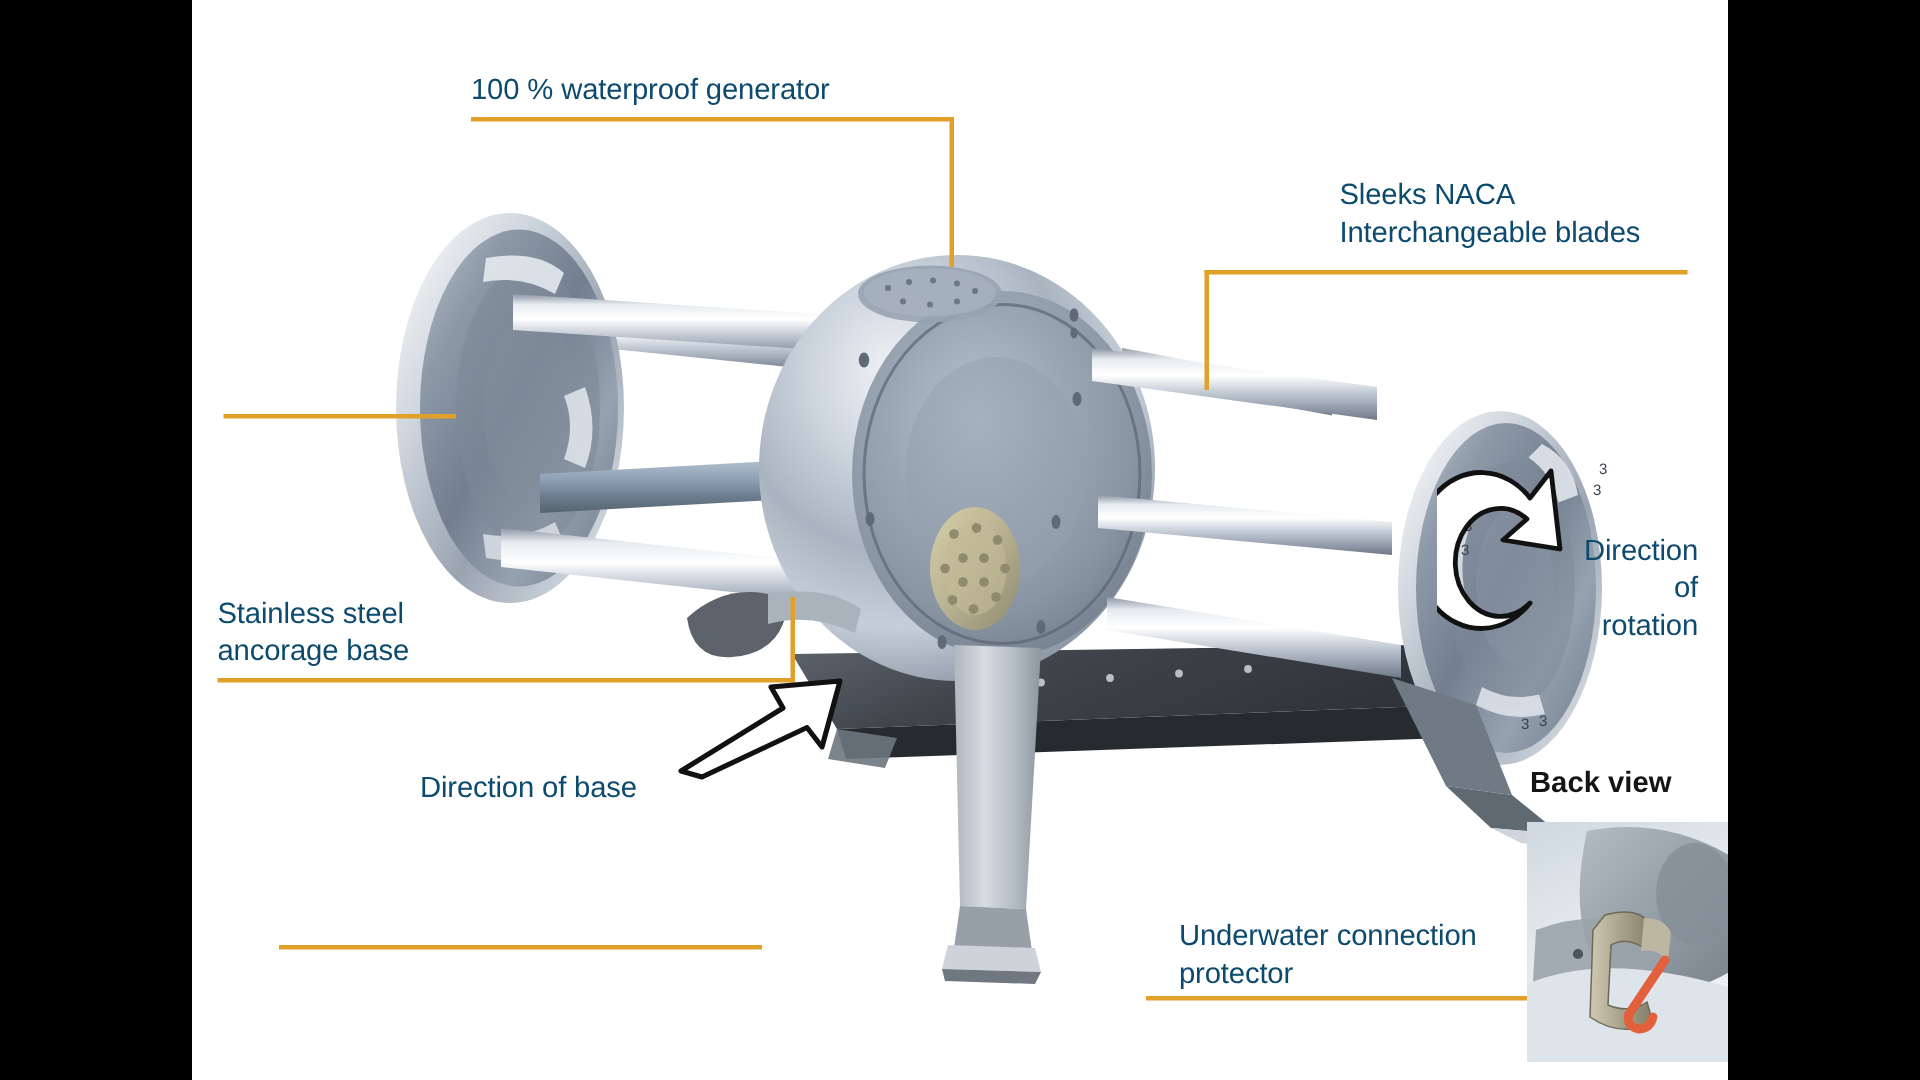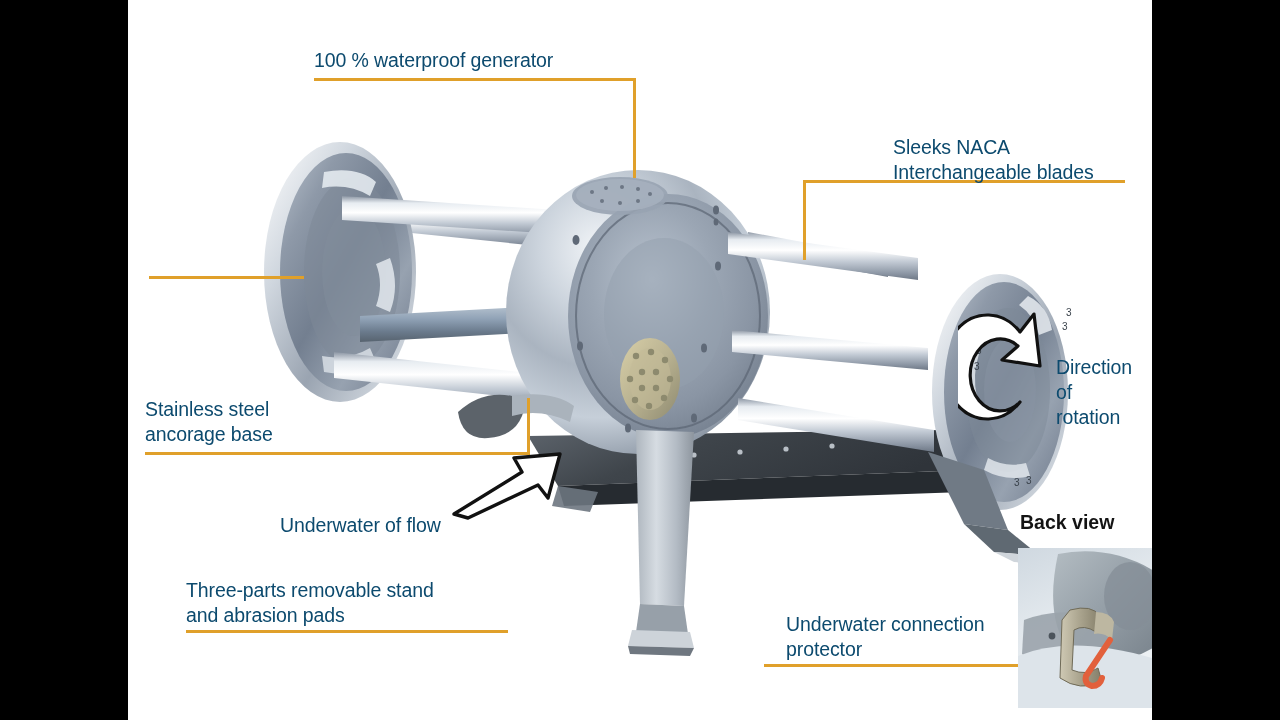--- a/index.html
+++ b/index.html
@@ -286,56 +286,54 @@
         <path d="M866 552 L912 556 L930 566 L886 562 Z" fill="#cfd5db"></path>
 
         <path d="M430 486 L470 492 L462 512 L424 506 Z" fill="#6d7680" opacity="0.9"></path>
       </g>
     </svg>
 
     <div class="label" style="left:186px; top:48px;">100 % waterproof generator</div>
     <div class="rule h" style="left:186px; top:78px; width:322px;"></div>
     <div class="rule v" style="left:505px; top:78px; height:100px;"></div>
 
-    <div class="label" style="left:765px; top:135px;">Sleeks NACA
+    <div class="label" style="left:765px; top:118px;">Sleeks NACA
 Interchangeable blades</div>
     <div class="rule h" style="left:675px; top:180px; width:322px;"></div>
     <div class="rule v" style="left:675px; top:180px; height:80px;"></div>
 
     <div class="rule h" style="left:21px; top:276px; width:155px;"></div>
 
     <div class="label" style="left:17px; top:397px;">Stainless steel
 ancorage base</div>
     <div class="rule h" style="left:17px; top:452px; width:385px;"></div>
     <div class="rule v" style="left:399px; top:398px; height:57px;"></div>
 
-    <div class="label" style="left:152px; top:513px;">Underwater of flow</div>
+    <div class="label" style="left:152px; top:513px;">Direction of base</div>
     <div id="flow-wrap" style="left:320px; top:448px; width:120px; height:72px;">
       <svg viewBox="0 0 120 72" width="120" height="72">
         <path d="M6 66 L74 24 L66 10 L112 6 L100 50 L90 37 L20 70 Z" fill="#ffffff" stroke="#111111" stroke-width="3.4" stroke-linejoin="round"></path>
       </svg>
     </div>
 
-    <div class="label" style="left:58px; top:578px;">Three-parts removable stand
-and abrasion pads</div>
     <div class="rule h" style="left:58px; top:630px; width:322px;"></div>
 
     <div class="label" style="left:636px; top:612px;margin-left:22px;">Underwater connection
 protector</div>
     <div class="rule h" style="left:636px; top:664px; width:280px;"></div>
 
     <div id="rot-wrap" style="left:830px; top:302px; width:96px; height:126px;">
       <svg viewBox="0 0 96 126" width="96" height="126">
         <path d="M62 30
                  A44 52 0 1 0 62 100
                  A30 36 0 1 1 60 44
                  L44 58 L82 64 L76 12 Z" fill="#ffffff" stroke="#111111" stroke-width="3.2" stroke-linejoin="round"></path>
       </svg>
     </div>
-    <div class="label" style="left:928px; top:355px;">Direction
+    <div class="label" style="left:928px; top:355px;text-align:right;">Direction
 of
 rotation</div>
 
     <div class="inset-caption" style="left:892px; top:511px;">Back view</div>
 
     <div id="inset-photo" style="left:890px; top:548px; width:134px; height:160px;">
       <svg viewBox="0 0 134 160" width="134" height="160">
         <defs>
           <linearGradient id="insetBg" x1="0" y1="0" x2="0.4" y2="1">
             <stop offset="0%" stop-color="#cfd8e0"></stop>

